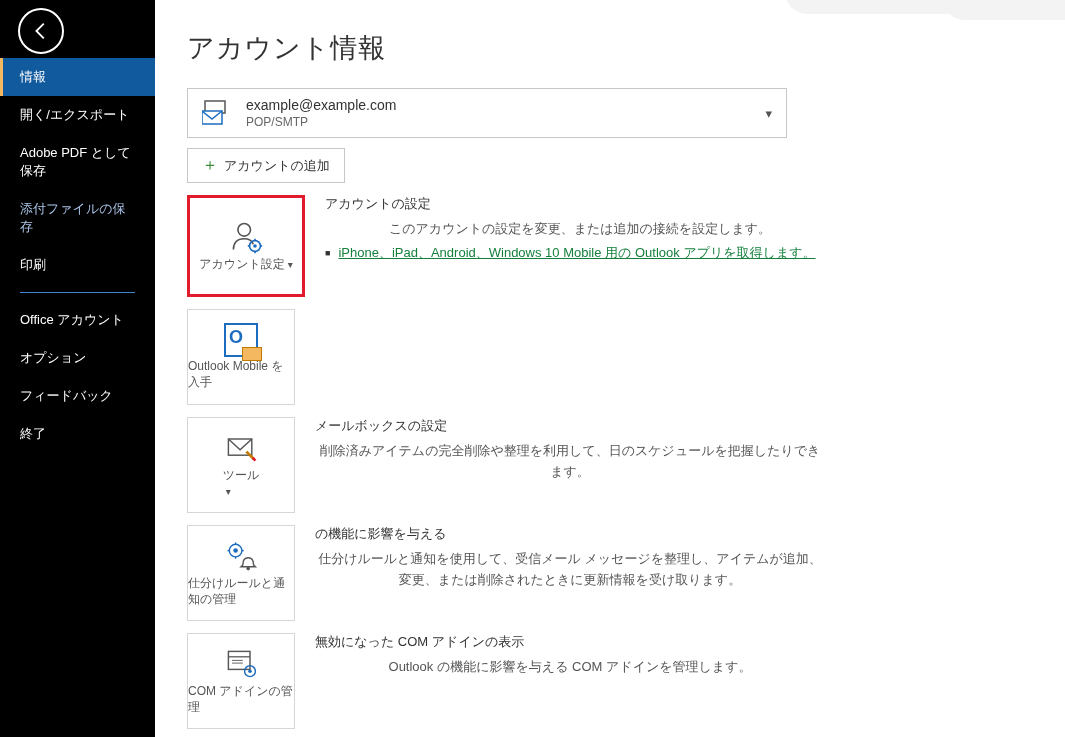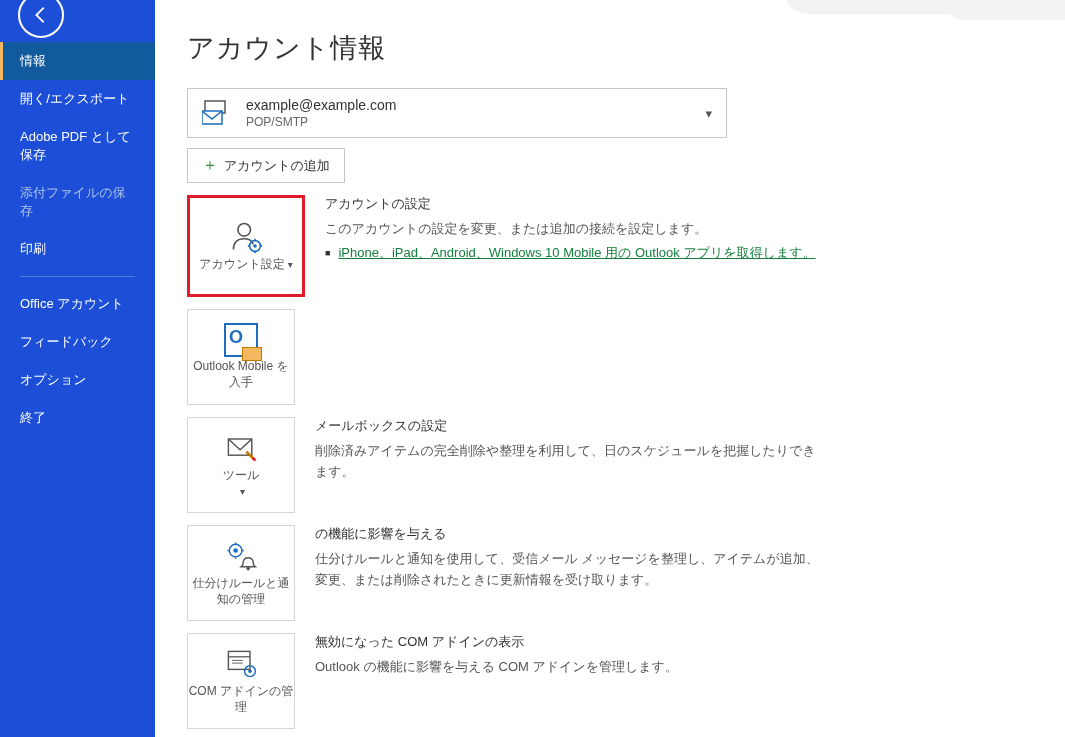--- a/index.html
+++ b/index.html
@@ -10,24 +10,24 @@
   background: #fff;
   width: 1065px;
   height: 737px;
   overflow: hidden;
 }
 .app { display: flex; height: 100%; }
 
 
 .sidebar {
   width: 155px;
-  background: #1d4ed8;
+  background: #000000;
   color: #fff;
   flex: none;
-  padding-top: 0;
+  padding-top: 16px;
 }
 .back-btn {
   width: 46px; height: 46px;
   border: 2px solid #fff;
   border-radius: 50%;
   display: flex; align-items: center; justify-content: center;
   margin: -8px 0 0 18px;
   cursor: pointer;
 }
 .back-btn svg { width: 22px; height: 22px; }
@@ -64,21 +64,21 @@
   font-size: 27px;
   font-weight: 300;
   color: #333;
   margin-bottom: 22px;
   letter-spacing: 1px;
 }
 
 
 .acct-picker {
   border: 1px solid #c7c7c7;
-  width: 540px;
+  width: 600px;
   padding: 8px 14px;
   display: flex; align-items: center;
   gap: 14px;
   position: relative;
   cursor: pointer;
 }
 .acct-picker .chev {
   position: absolute; right: 14px; top: 50%; transform: translateY(-50%);
   color: #555;
 }
@@ -102,39 +102,39 @@
   margin-top: 12px;
   align-items: flex-start;
 }
 .tile {
   width: 108px; height: 96px;
   border: 1px solid #d6d6d6;
   display: flex; flex-direction: column;
   align-items: center; justify-content: center;
   gap: 2px;
   cursor: pointer;
-  text-align: center;
+  text-align: left;
   flex: none;
   background: #fff;
 }
 .tile.highlight {
   border: 3px solid #e11b2b;
   width: 118px; height: 102px;
 }
 .tile .label {
   font-size: 12px;
   color: #555;
   line-height: 1.3;
 }
 .tile .label .caret { font-size: 10px; margin-left: 3px; }
 .tile svg { width: 36px; height: 36px; }
 
 .desc { flex: 1; max-width: 510px; }
 .desc h2 { font-size: 13px; font-weight: 400; color: #333; margin-bottom: 6px; }
-.desc p { font-size: 13px; color: #555; line-height: 1.6; }
+.desc p { font-size: 13px; color: #555; line-height: 1.6; text-align: center; }
 .desc ul { list-style: none; margin-top: 4px; }
 .desc ul li::before { content: "■"; font-size: 9px; margin-right: 8px; vertical-align: 1px; }
 .desc a { color: #15803d; text-decoration: underline; }
 
 .ol-icon {
   width: 34px; height: 34px;
   display: inline-block;
   border: 2px solid #1e6cbf;
   position: relative;
   background: #fff;
@@ -182,22 +182,22 @@
       <li>開く/エクスポート</li>
       <li>Adobe PDF として保存</li>
       <li class="dim">添付ファイルの保存</li>
       <li>印刷</li>
     </ul>
     <div class="nav">
         <div class="sep"></div>
       </div>
     <ul class="nav">
       <li>Office アカウント</li>
+      <li>オプション</li>
       <li>フィードバック</li>
-      <li>オプション</li>
       <li>終了</li>
     </ul>
   </aside>
 
   <main class="main">
     <div class="clouds">
       <div class="c1"></div>
         <div class="c2"></div>
     </div>
 

